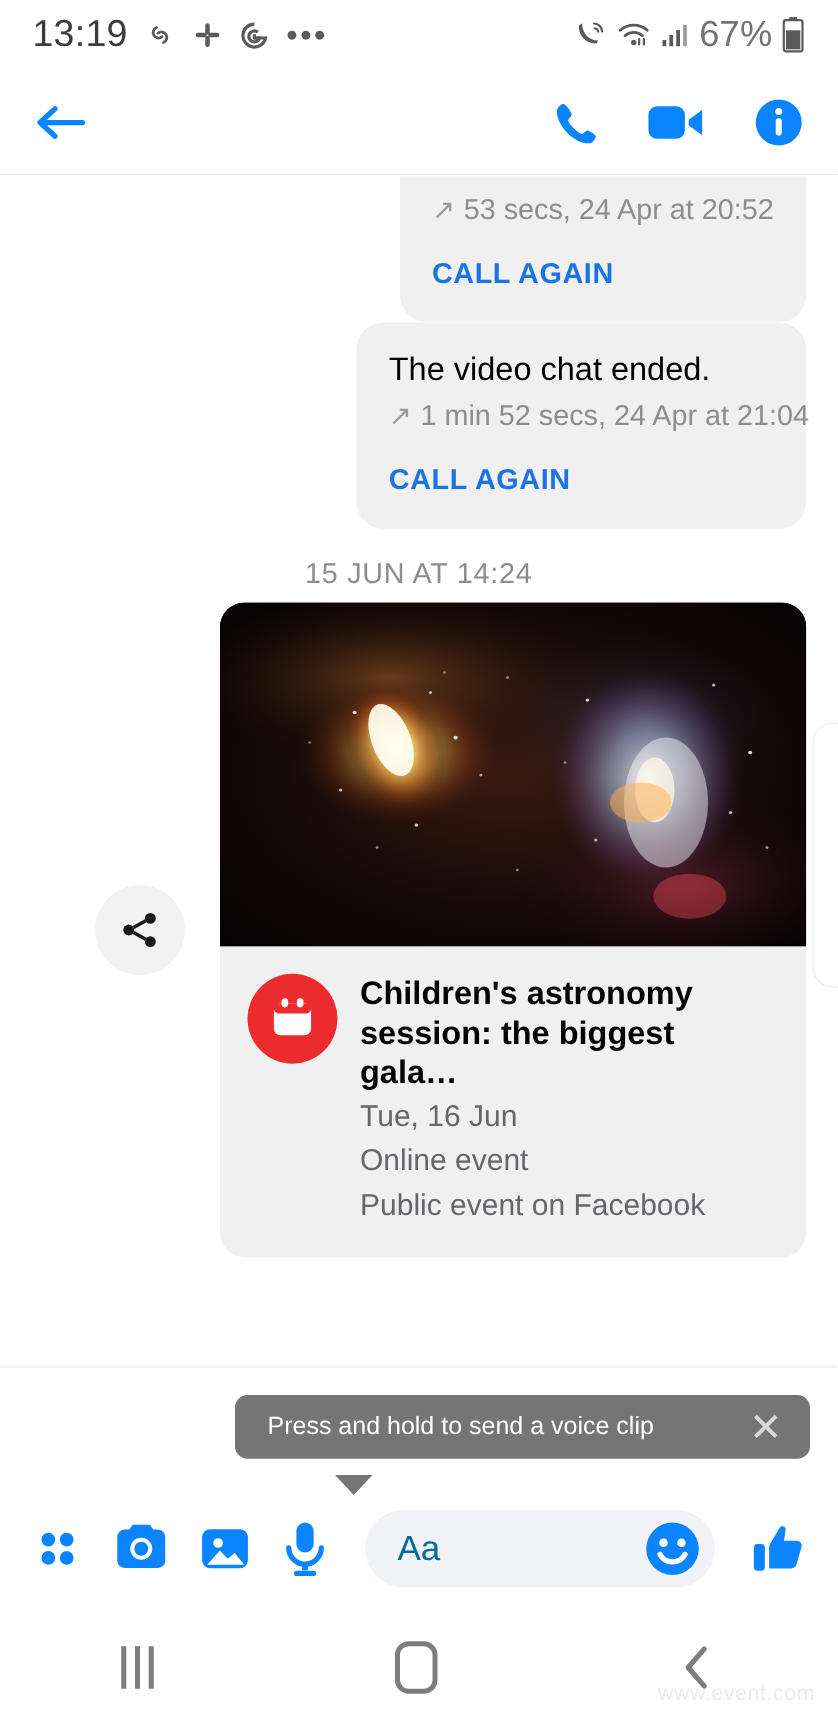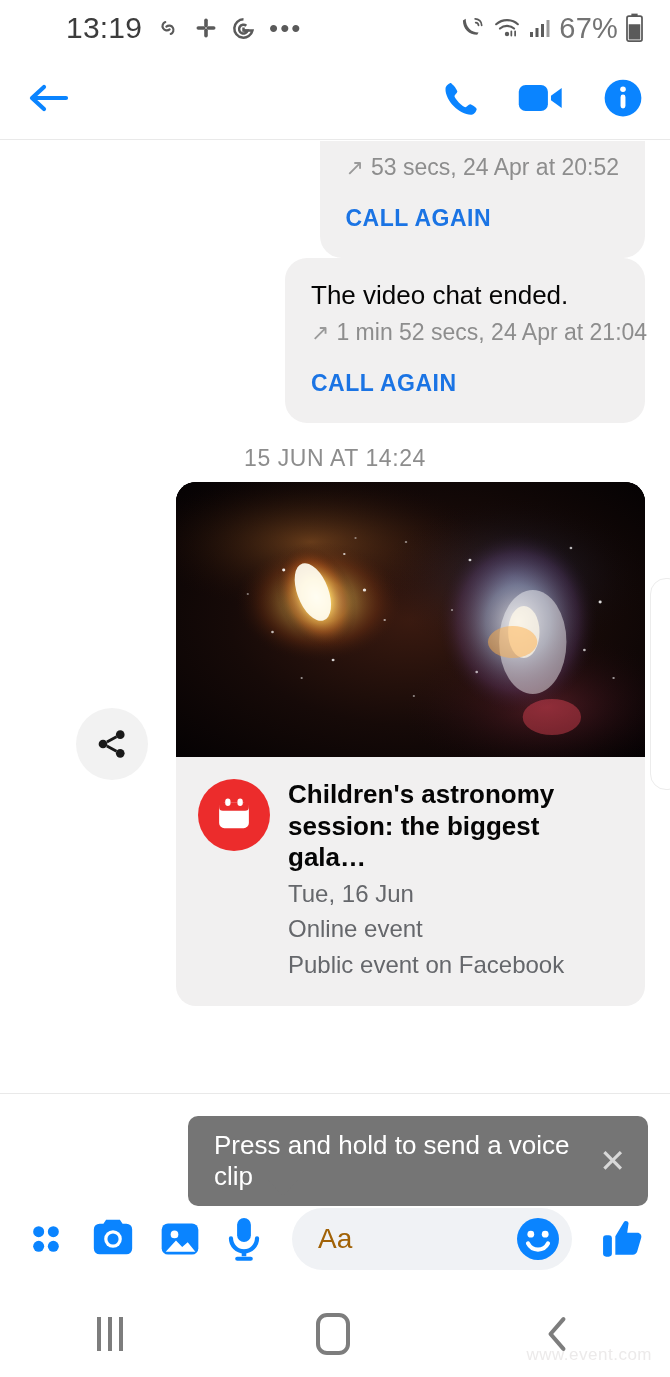--- a/index.html
+++ b/index.html
@@ -10,21 +10,21 @@
     overflow: hidden;
   }
   .phone { position: relative; width: 670px; height: 1377px; background: #fff; }
 
   
   .statusbar {
     height: 56px; display: flex; align-items: center;
     padding: 0 26px; background: #fff;
   }
   .sb-left { display: flex; align-items: center; gap: 13px; }
-  .sb-time { font-size: 30px; color: #3c3c3c; letter-spacing: .2px; margin-left: 40px; }
+  .sb-time { font-size: 30px; color: #3c3c3c; letter-spacing: .2px; }
   .sb-right { margin-left: auto; display: flex; align-items: center; gap: 7px; }
   .sb-pct { font-size: 29px; color: #737373; letter-spacing: .2px; }
   .sb-icon { display: flex; align-items: center; }
   .dots3 { font-size: 26px; color: #5a5a5a; letter-spacing: 2px; line-height: 10px; }
 
   
   .appbar {
     height: 84px; display: flex; align-items: center;
     padding: 0 26px; background: #fff;
     border-bottom: 1px solid #e9e9e9;
@@ -91,37 +91,37 @@
   .composer-wrap {
     position: absolute; left: 0; right: 0; top: 1093px; height: 197px;
     border-top: 1px solid #e9e9e9; background: #fff;
   }
   .tooltip {
     position: absolute; left: 188px; top: 22px; width: 270px;
     background: #757575; border-radius: 10px;
     display: flex; align-items: center; padding: 14px 16px 14px 26px;
     width: 460px;
   }
-  .tooltip-text { color: #fff; font-size: 26px; flex: 1; }
+  .tooltip-text { color: #fff; font-size: 20px; flex: 1; }
   .tooltip-close { color: #d8d8d8; font-size: 32px; line-height: 22px; cursor: pointer; padding: 0 6px; }
   .tooltip-arrow {
     position: absolute; left: 268px; top: 86px;
     width: 0; height: 0;
     border-left: 15px solid transparent; border-right: 15px solid transparent;
     border-top: 16px solid #757575;
   }
   .composer {
     position: absolute; left: 0; right: 0; bottom: 20px;
     display: flex; align-items: center; padding: 0 24px; gap: 22px;
   }
   .input-pill {
     flex: 1; height: 62px; background: #f0f2f5; border-radius: 32px;
     display: flex; align-items: center; padding: 0 10px 0 26px; margin: 0 6px;
   }
-  .input-ph { flex: 1; font-size: 28px; color: #a16207; }
+  .input-ph { flex: 1; font-size: 28px; color: #0369a1; }
 
   
   .navbar {
     position: absolute; left: 0; right: 0; bottom: 0; height: 87px;
     display: flex; align-items: center; justify-content: space-around;
     background: #fff;
   }
   .nav-recents { display: flex; gap: 7px; }
   .nav-recents i { display: block; width: 4px; height: 34px; background: #7d7d7d; }
   .nav-home { width: 34px; height: 42px; border: 4px solid #7d7d7d; border-radius: 11px; }

